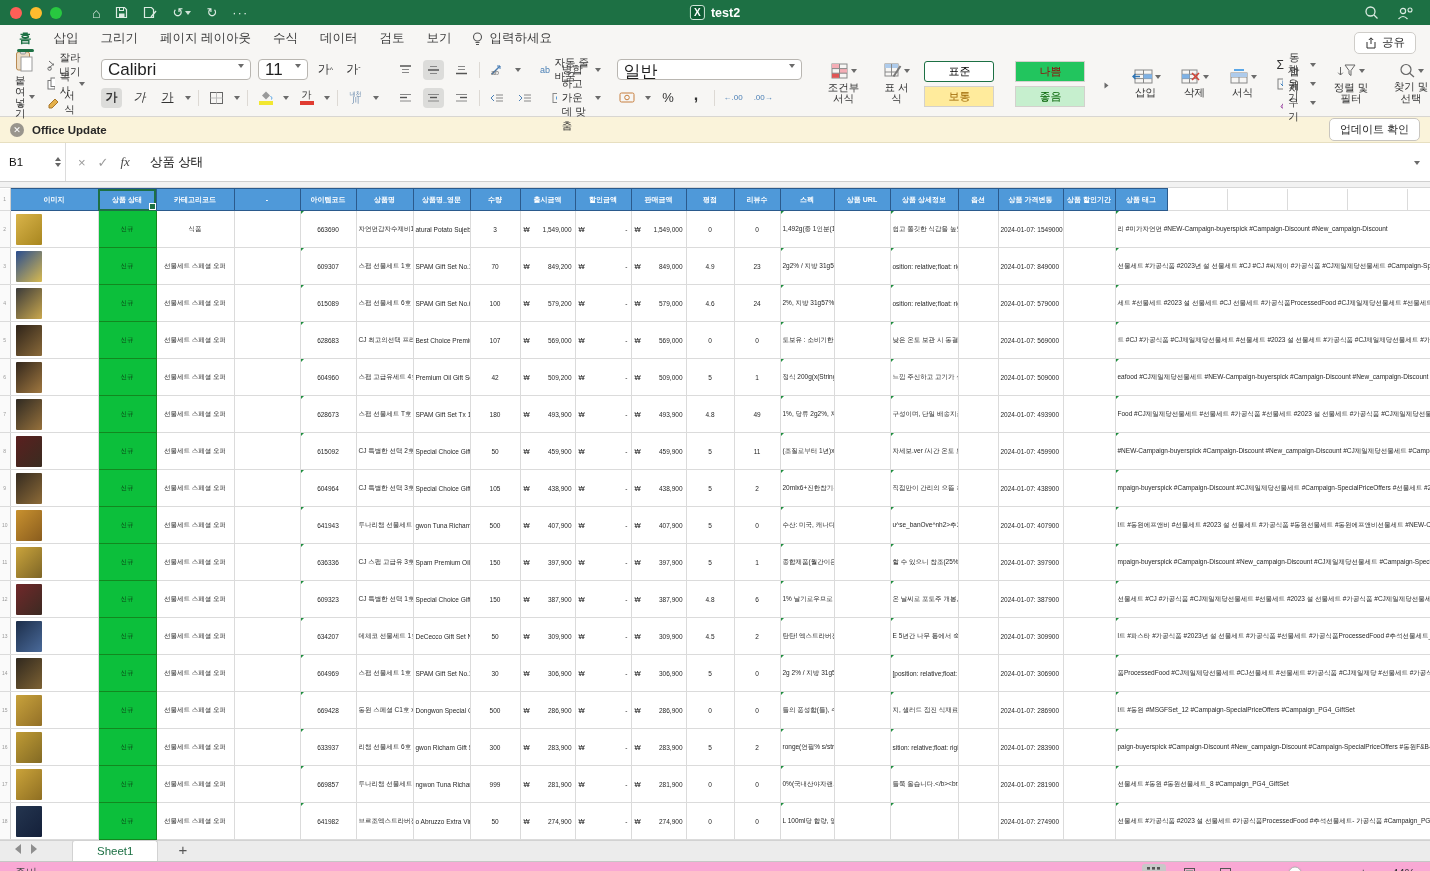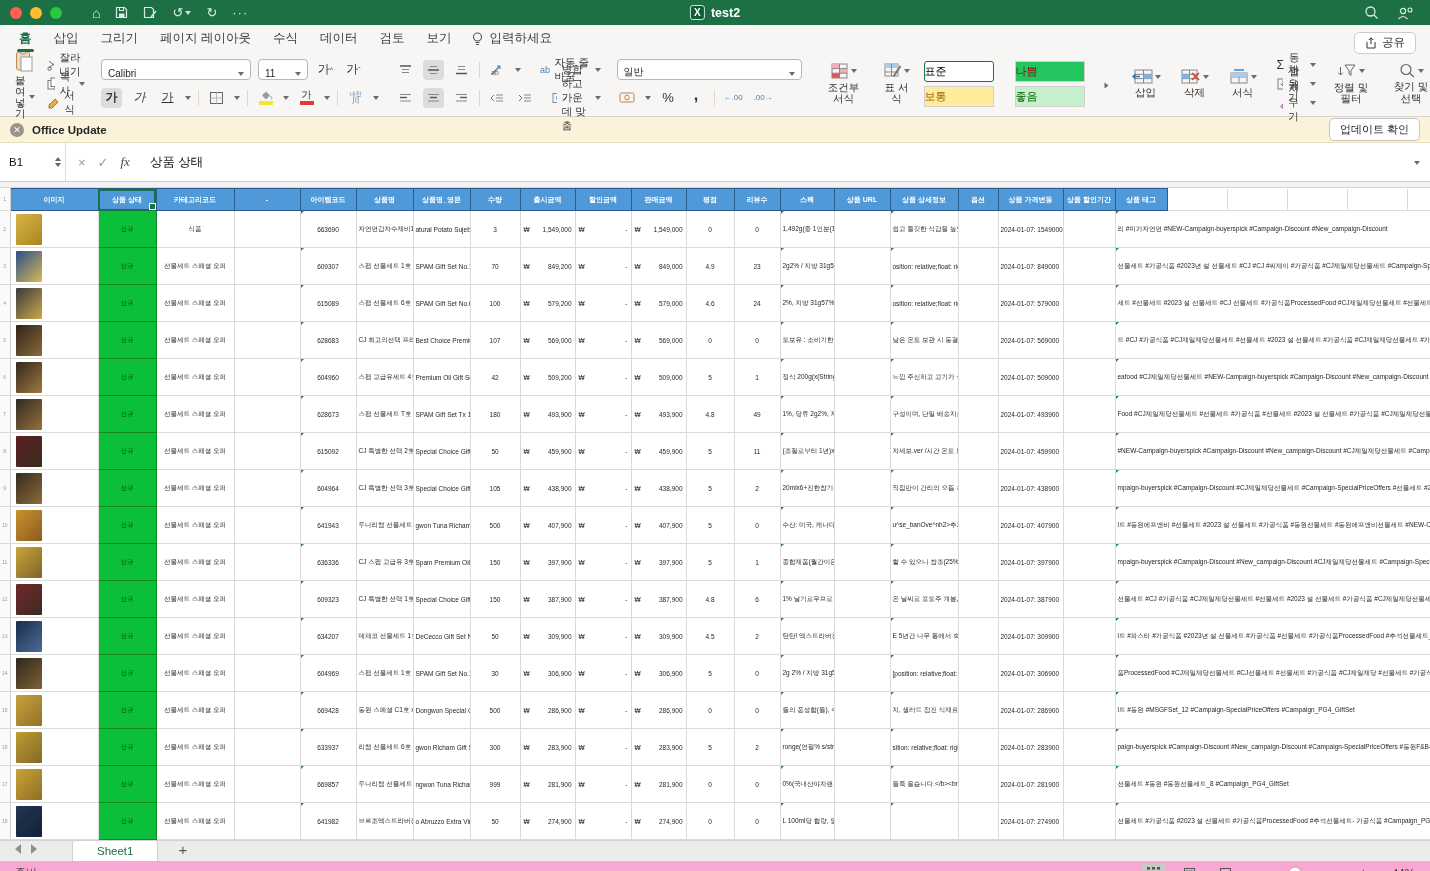--- a/index.html
+++ b/index.html
@@ -22,26 +22,26 @@
   .rtab.active::after{content:"";position:absolute;left:9px;right:9px;bottom:0;height:3px;background:var(--brand,#1d7044);border-radius:2px}
   .tellme{display:flex;align-items:center;gap:6px;padding:0 10px;font-size:12.5px;color:#3c3c3c}
   .sharebtn{margin-left:auto;margin-right:14px;background:#fff;border:1px solid #cfcdc9;border-radius:5px;height:22px;display:flex;align-items:center;gap:5px;padding:0 10px;font-size:11.5px;color:#2e2e2e;margin-top:8px}
   
   .ribbon{height:65px;background:#f7f6f4;border-bottom:1px solid #d8d6d2;display:flex;align-items:stretch;padding:3px 4px 4px 6px}
   .group{display:flex;flex-direction:column;justify-content:center;gap:3px;padding:0 5px}
   .vsep{width:1px;background:#ddd9d4;margin:7px 3px}
   .r{display:flex;align-items:center;gap:7px;height:25px}
   .bigbtn{display:flex;flex-direction:column;align-items:center;justify-content:center;font-size:10.5px;color:#333;gap:3px;padding:0 4px;line-height:11px}
   .sbtn{display:flex;align-items:center;gap:5px;font-size:10.5px;color:#333;height:17px}
-  .sel-box{background:#fff;border:1px solid #b9b6b1;border-radius:4px;height:21px;display:flex;align-items:flex-end;justify-content:space-between;padding:0 6px;font-size:10px;color:#1f1f1f}
+  .sel-box{background:#fff;border:1px solid #b9b6b1;border-radius:4px;height:21px;display:flex;align-items:flex-start;justify-content:space-between;padding:0 6px;font-size:17px;color:#1f1f1f}
   .tgl{min-width:21px;height:20px;display:flex;align-items:center;justify-content:center;border-radius:4px;font-size:12px;color:#333;padding:0 2px}
   .tgl.on{background:#dcdcda}
   .cstack{display:flex;flex-direction:column;align-items:center;justify-content:center}
   .cbar{width:14px;height:4px;margin-top:1px}
-  .chip{width:70px;height:21px;border:1px solid #d3d1cd;display:flex;align-items:center;padding-left:0;font-size:11px;background:#fff}
+  .chip{width:70px;height:21px;border:1px solid #d3d1cd;display:flex;align-items:center;padding-left:24px;font-size:11px;background:#fff}
   .chip.sel{border:1.5px solid var(--brand,#1d7044);border-radius:3px}
   .gal{display:grid;grid-template-columns:86px 86px;gap:4px 5px}
   .two{line-height:11.5px;text-align:center}
   
   .updatebar{height:26px;background:#faf3da;border-bottom:1px solid #e7dfc0;display:flex;align-items:center;gap:8px;padding:0 10px;font-size:11.5px;color:#3a3526}
   .ubx{width:14px;height:14px;border-radius:50%;background:#99958d;color:#fff;font-size:9px;display:flex;align-items:center;justify-content:center;flex:none}
   .ubbrand{font-weight:bold;color:#262626}
   .ubbtn{margin-left:auto;background:#fff;border:1px solid #c9c6c0;border-radius:5px;padding:3px 10px;font-size:11px;color:#222}
   
   .fbar{height:39px;background:#fff;border-bottom:1px solid #cfcfcf;display:flex;align-items:center}

